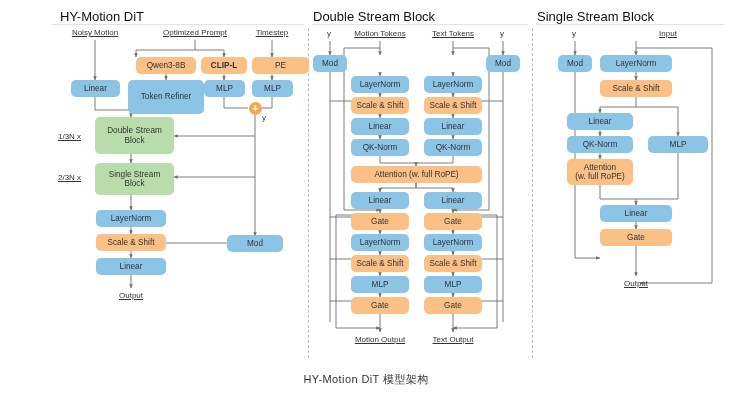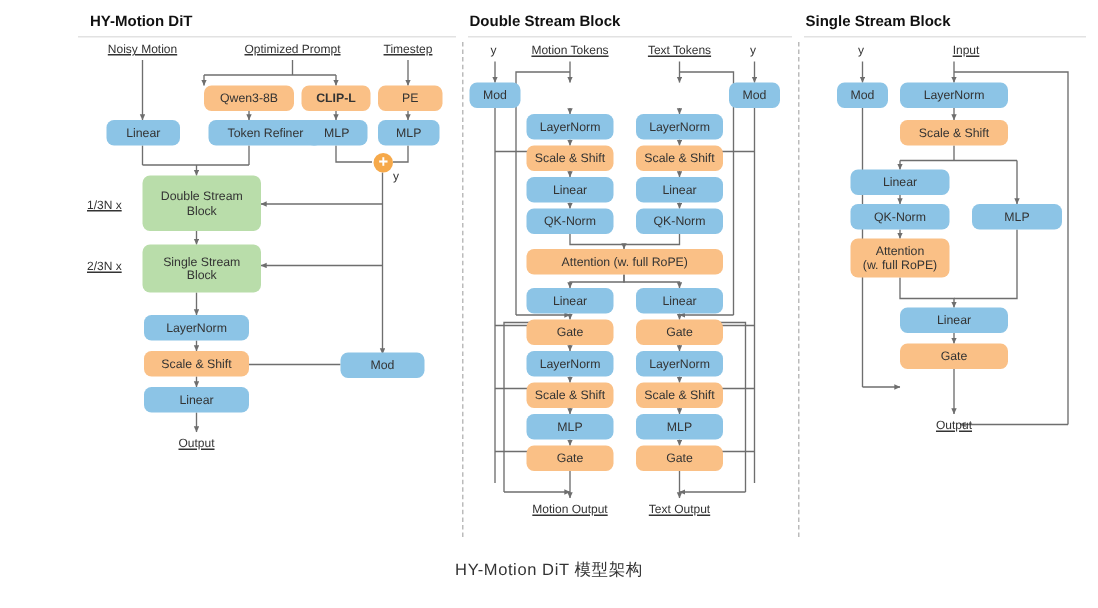--- a/index.html
+++ b/index.html
@@ -14,21 +14,21 @@
   .node{position:absolute;box-sizing:border-box;border-radius:5px;
         display:flex;align-items:center;justify-content:center;
         text-align:center;line-height:1.12;font-size:8.2px;color:#333;}
   .blue{background:#8cc4e6;}
   .orange{background:#fac086;}
   .green{background:#b9ddaa;}
   .node.two{font-size:8.2px;}
 
   .lbl{position:absolute;font-size:8px;color:#333;white-space:nowrap;text-decoration:underline;}
   .lbl.c{transform:translateX(-50%);}
-  .panel-title{position:absolute;font-size:10px;font-weight:bold;color:#111;white-space:nowrap;}
+  .panel-title{position:absolute;font-size:13px;font-weight:normal;color:#111;white-space:nowrap;}
   .ylab{position:absolute;font-size:8px;color:#333;font-style:normal;}
   .plus{position:absolute;width:13px;height:13px;border-radius:50%;
         background:#f6a94a;color:#fff;font-size:11px;line-height:12px;
         text-align:center;font-weight:bold;}
   .caption{position:absolute;left:0;right:0;top:372px;text-align:center;
            font-size:11px;color:#333;letter-spacing:.4px;}
   .vdash{position:absolute;width:0;border-left:1px dashed #bbb;}
   .hrule{position:absolute;height:0;border-top:1px solid #e2e2e2;}
 </style>
 </head>
@@ -189,24 +189,24 @@
   <div class="panel-title" style="left:60px;top:9px;">HY-Motion DiT</div>
   <div class="panel-title" style="left:313px;top:9px;">Double Stream Block</div>
   <div class="panel-title" style="left:537px;top:9px;">Single Stream Block</div>
 
   <div class="lbl c" style="left:95px;top:28px;">Noisy Motion</div>
   <div class="lbl c" style="left:195px;top:28px;">Optimized Prompt</div>
   <div class="lbl c" style="left:272px;top:28px;">Timestep</div>
 
   <div class="node orange" style="left:136px;top:57px;width:60px;height:17px;">Qwen3-8B</div>
   <div class="node orange" style="left:201px;top:57px;width:46px;height:17px;font-weight:bold;">CLIP-L</div>
-  <div class="node orange" style="left:252px;top:57px;width:43px;height:17px;">PE</div>
+  <div class="node orange" style="left:252px;top:57px;width:57px;height:17px;">PE</div>
 
   <div class="node blue" style="left:71px;top:80px;width:49px;height:17px;">Linear</div>
-  <div class="node blue" style="left:139px;top:80px;width:76px;height:17px;text-align:center;">Token Refiner</div>
+  <div class="node blue" style="left:128px;top:80px;width:76px;height:34px;text-align:center;">Token Refiner</div>
   <div class="node blue" style="left:204px;top:80px;width:41px;height:17px;">MLP</div>
   <div class="node blue" style="left:252px;top:80px;width:41px;height:17px;">MLP</div>
 
   <div class="plus" style="left:249px;top:102px;">+</div>
   <div class="ylab" style="left:262px;top:113px;">y</div>
 
   <div class="lbl" style="left:58px;top:132px;">1/3N x</div>
   <div class="lbl" style="left:58px;top:173px;">2/3N x</div>
 
   <div class="node green two" style="left:95px;top:117px;width:79px;height:37px;padding:0 5px;">Double Stream Block</div>
@@ -248,21 +248,21 @@
   <div class="node orange" style="left:424px;top:255px;width:58px;height:17px;">Scale &amp; Shift</div>
   <div class="node blue" style="left:424px;top:276px;width:58px;height:17px;">MLP</div>
   <div class="node orange" style="left:424px;top:297px;width:58px;height:17px;">Gate</div>
 
   <div class="node orange" style="left:351px;top:166px;width:131px;height:17px;">Attention (w. full RoPE)</div>
 
   <div class="lbl c" style="left:380px;top:335px;">Motion Output</div>
   <div class="lbl c" style="left:453px;top:335px;">Text Output</div>
 
   <div class="ylab" style="left:572px;top:29px;">y</div>
-  <div class="lbl c" style="left:636px;top:29px;padding-left:16px;">Input</div>
+  <div class="lbl c" style="left:660px;top:29px;padding-left:16px;">Input</div>
 
   <div class="node blue" style="left:558px;top:55px;width:34px;height:17px;">Mod</div>
   <div class="node blue" style="left:600px;top:55px;width:72px;height:17px;">LayerNorm</div>
   <div class="node orange" style="left:600px;top:80px;width:72px;height:17px;">Scale &amp; Shift</div>
   <div class="node blue" style="left:567px;top:113px;width:66px;height:17px;">Linear</div>
   <div class="node blue" style="left:567px;top:136px;width:66px;height:17px;">QK-Norm</div>
   <div class="node orange two" style="left:567px;top:159px;width:66px;height:26px;white-space:pre-line;">Attention
 (w. full RoPE)</div>
   <div class="node blue" style="left:648px;top:136px;width:60px;height:17px;">MLP</div>
   <div class="node blue" style="left:600px;top:205px;width:72px;height:17px;">Linear</div>

